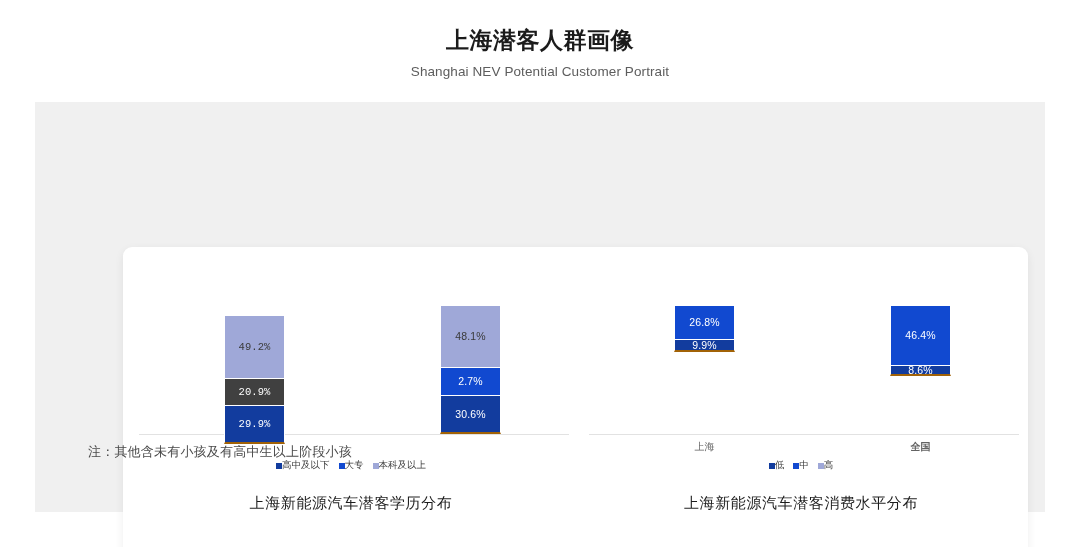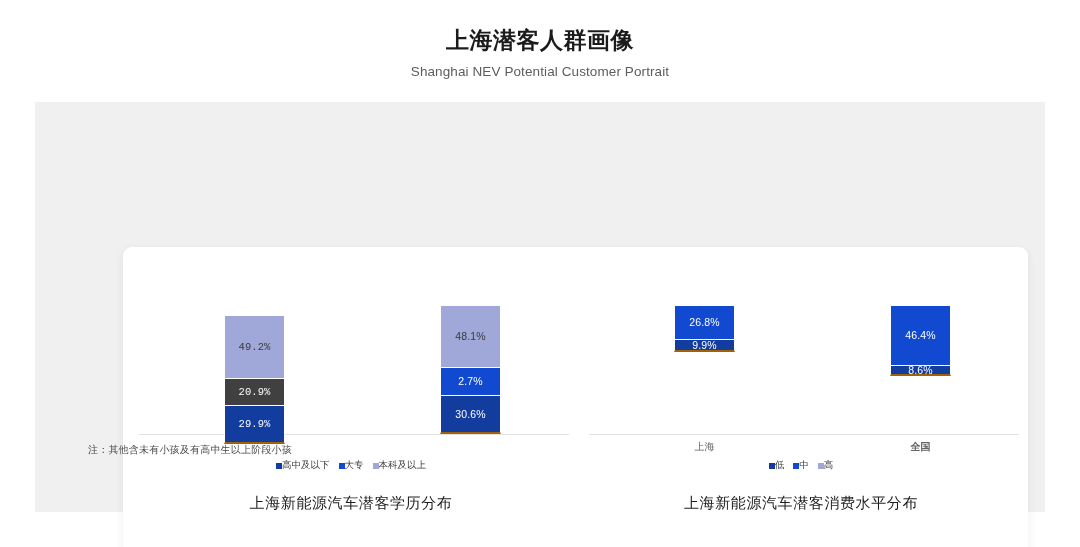--- a/index.html
+++ b/index.html
@@ -120,21 +120,21 @@
     text-align:center;
     font-size: 15px;
     color: #1d1d1d;
     letter-spacing: 0.6px;
   }
 
   
   .footnote {
     position:absolute;
     left: 88px; top: 443px;
-    font-size: 10px;
+    font-size: 13px;
     color: #4a4a4a;
     letter-spacing: 0.2px;
     white-space: nowrap;
   }
 </style>
 </head>
 <body>
 
 <div class="page">
 

